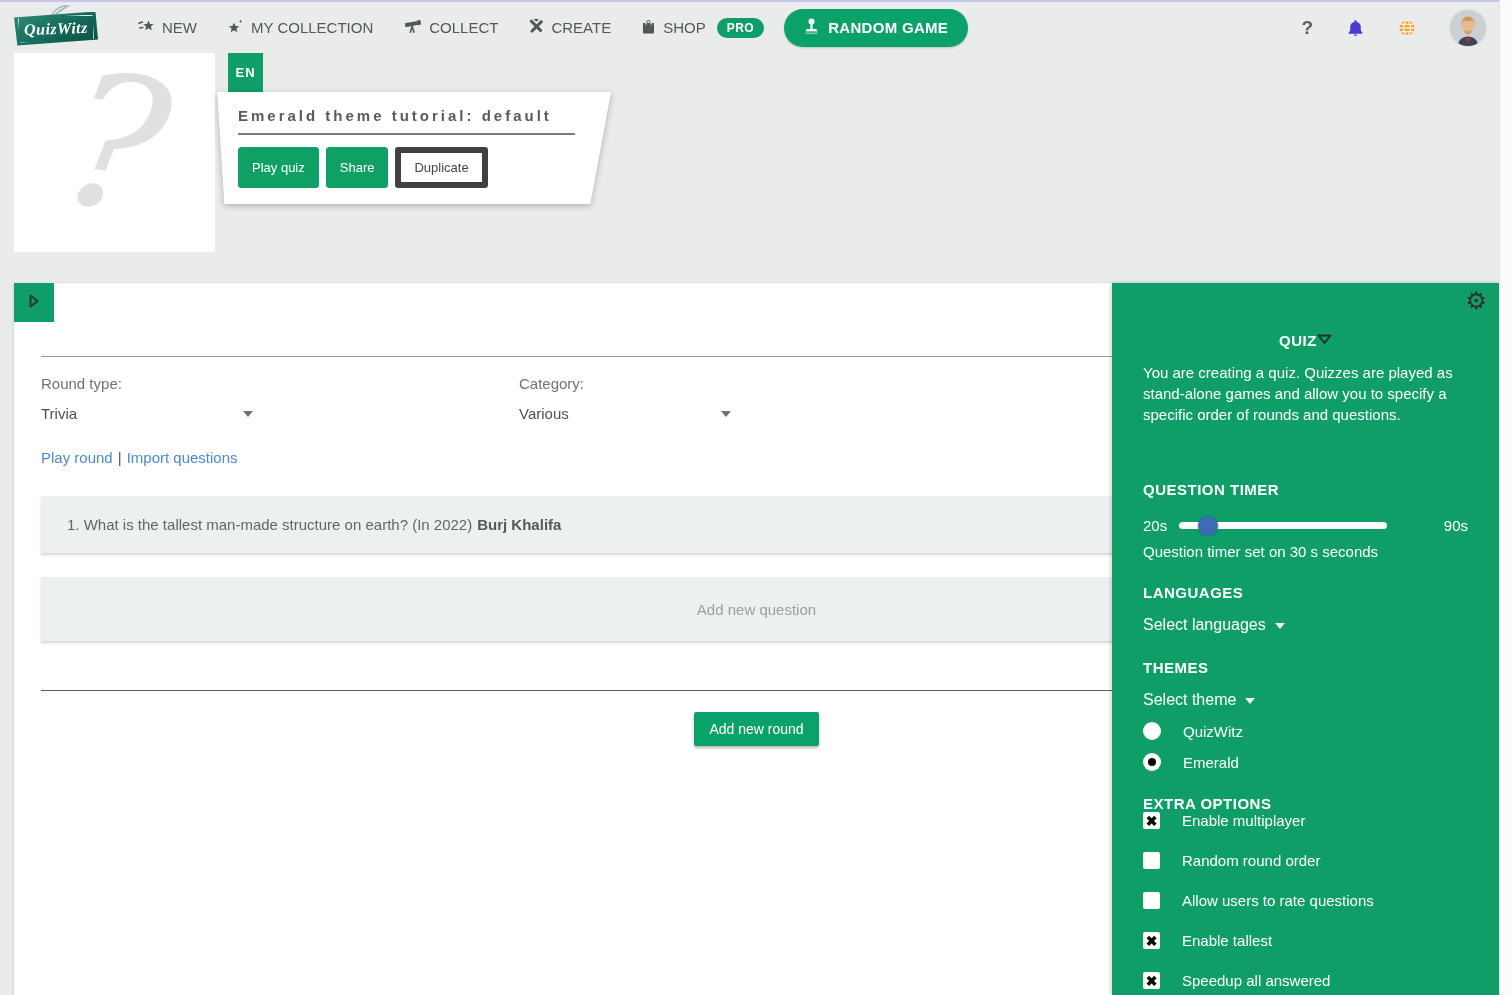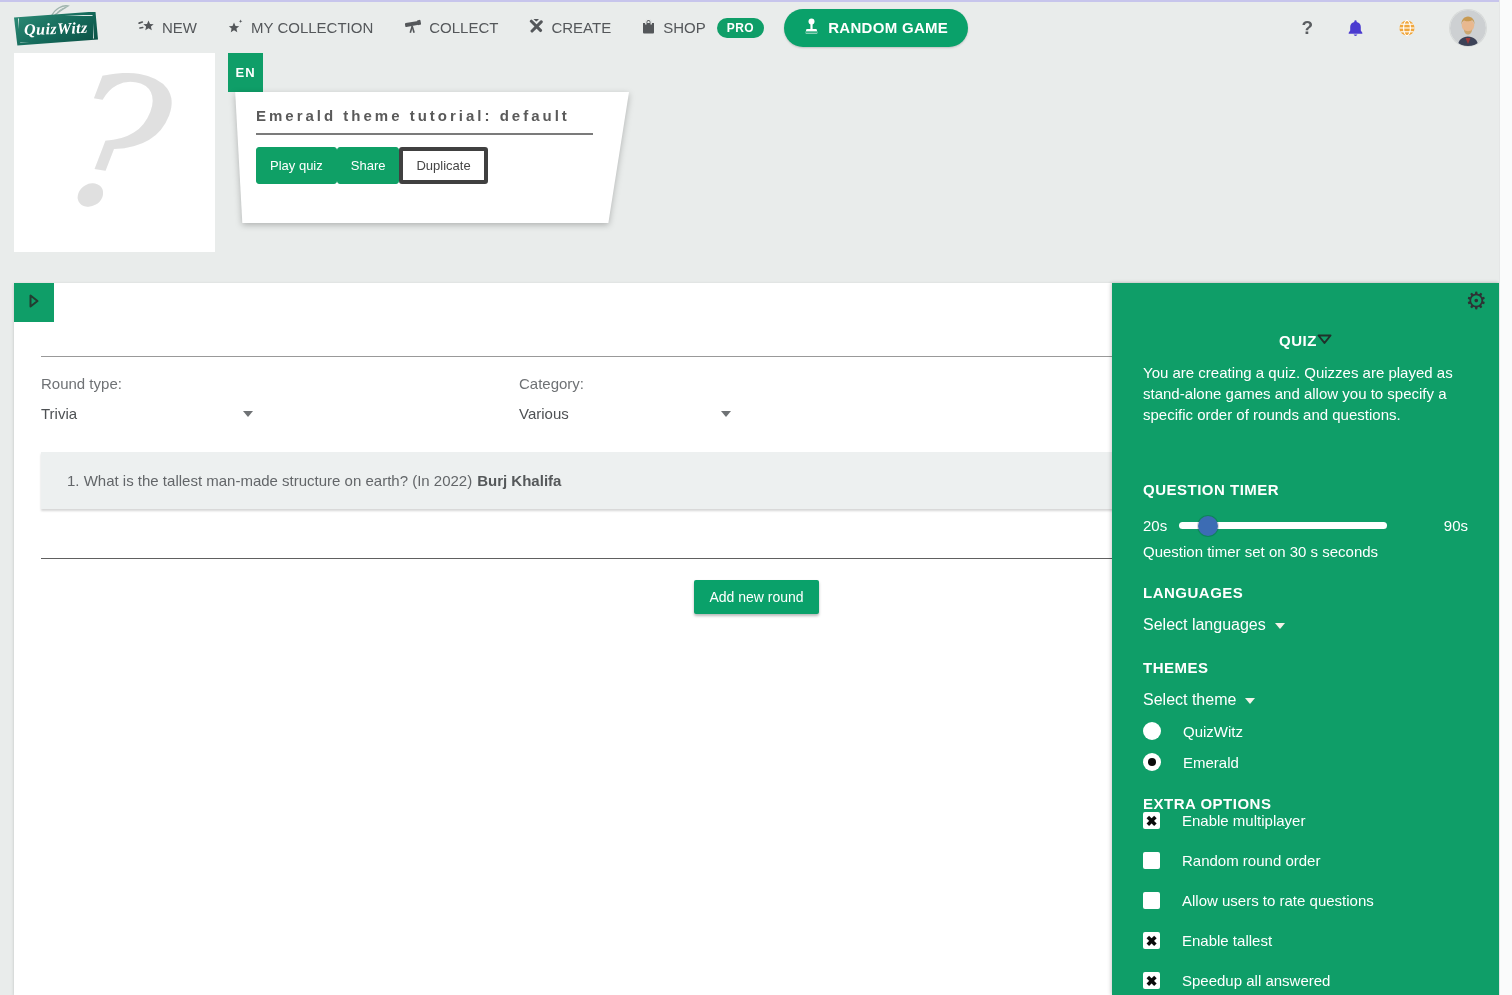--- a/index.html
+++ b/index.html
@@ -54,32 +54,32 @@
   }
   .cover-card .qmark {
     font-family:"DejaVu Serif", serif; font-style:italic; font-size:185px; line-height:1;
     color:#e0e0e0; transform:rotate(10deg) translateY(-8px);
   }
   .lang-tab {
     position:absolute; left:228px; top:53px; width:35px; height:39px; background:#0f9e68;
     color:#fff; font-weight:bold; font-size:13px; display:flex; align-items:center; justify-content:center;
     letter-spacing:1px; cursor:pointer;
   }
-  .title-wrap { position:absolute; left:232px; top:92px; width:397px; height:131px; filter:drop-shadow(0 2px 3px rgba(0,0,0,.25)); }
+  .title-wrap { position:absolute; left:214px; top:92px; width:397px; height:112px; filter:drop-shadow(0 2px 3px rgba(0,0,0,.25)); }
   .title-panel {
     position:absolute; inset:0; background:#fff;
     clip-path: polygon(0.8% 0, 100% 0, 94.8% 100%, 2.6% 100%);
     padding:15px 30px 0 24px;
   }
   .quiz-title { font-size:15px; font-weight:bold; letter-spacing:3px; color:#5a5a5a; white-space:nowrap; }
   .title-underline { border:none; border-top:2px solid #7b7b7b; margin:9px 6px 12px 0; }
-  .btn-row { display:flex; }
+  .btn-row { display:flex; gap:7px; }
   .btn { font-family:inherit; font-size:13px; padding:7px 13px; border-radius:3px; cursor:pointer; }
   .btn.green { background:#0fa066; border:1px solid #0fa066; color:#fff; }
-  .btn.outline { background:#fff; border:4px solid #404040; color:#454545; }
+  .btn.outline { background:#fff; border:6px solid #404040; color:#454545; }
   .action-bar {
     position:absolute; left:0; right:0; bottom:0; height:40px; background:#0f9e68;
     display:flex; align-items:center; justify-content:space-around; padding:0 34px;
   }
   .action-bar span { color:#fff; font-size:15px; letter-spacing:1.5px; cursor:pointer; }
 
   
   .editor-panel {
     position:absolute; left:14px; top:283px; width:1485px; bottom:0; background:#fff;
     box-shadow:0 1px 3px rgba(0,0,0,.18);
@@ -304,26 +304,32 @@
       </div>
       <div class="field">
         <div class="field-label">Category:</div>
         <div class="select">
           <span>Various</span>
           <span class="caret-down"></span>
         </div>
       </div>
     </div>
 
+    <div class="links-row">
+      <a>Play round</a><span class="sep">|</span><a>Import questions</a>
+    </div>
 
     <div class="question-card">
       <span>1. What is the tallest man-made structure on earth? (In 2022)</span>
       <b>Burj Khalifa</b>
     </div>
 
+    <div class="add-question-card">
+      <span>Add new question</span>
+    </div>
 
     <hr class="bottom-rule">
     <div class="add-round-wrap">
       <button class="add-round-btn">Add new round</button>
     </div>
   </div>
 </main>
 
 <aside class="sidebar">
   <span class="gear">⚙</span>

